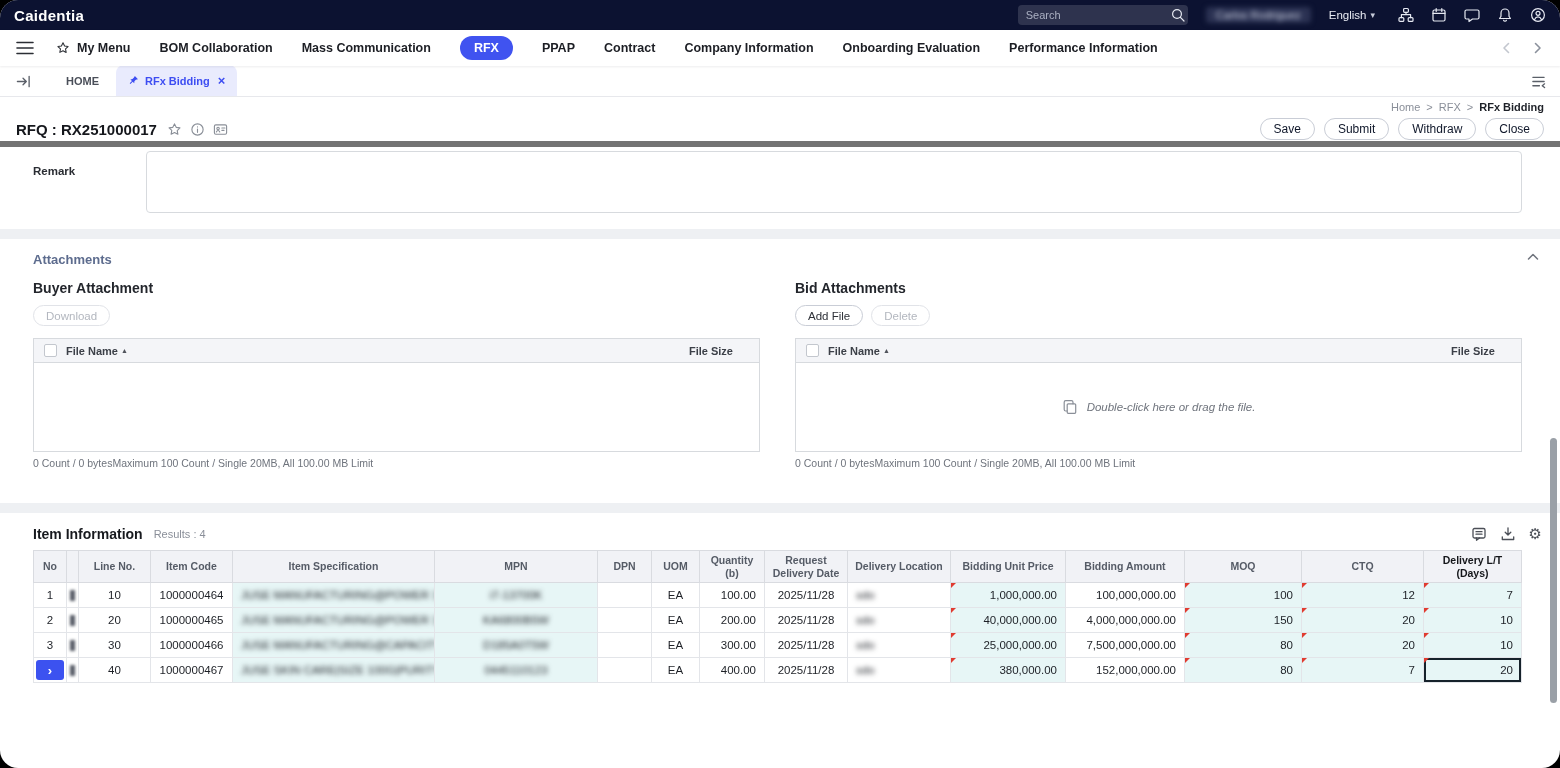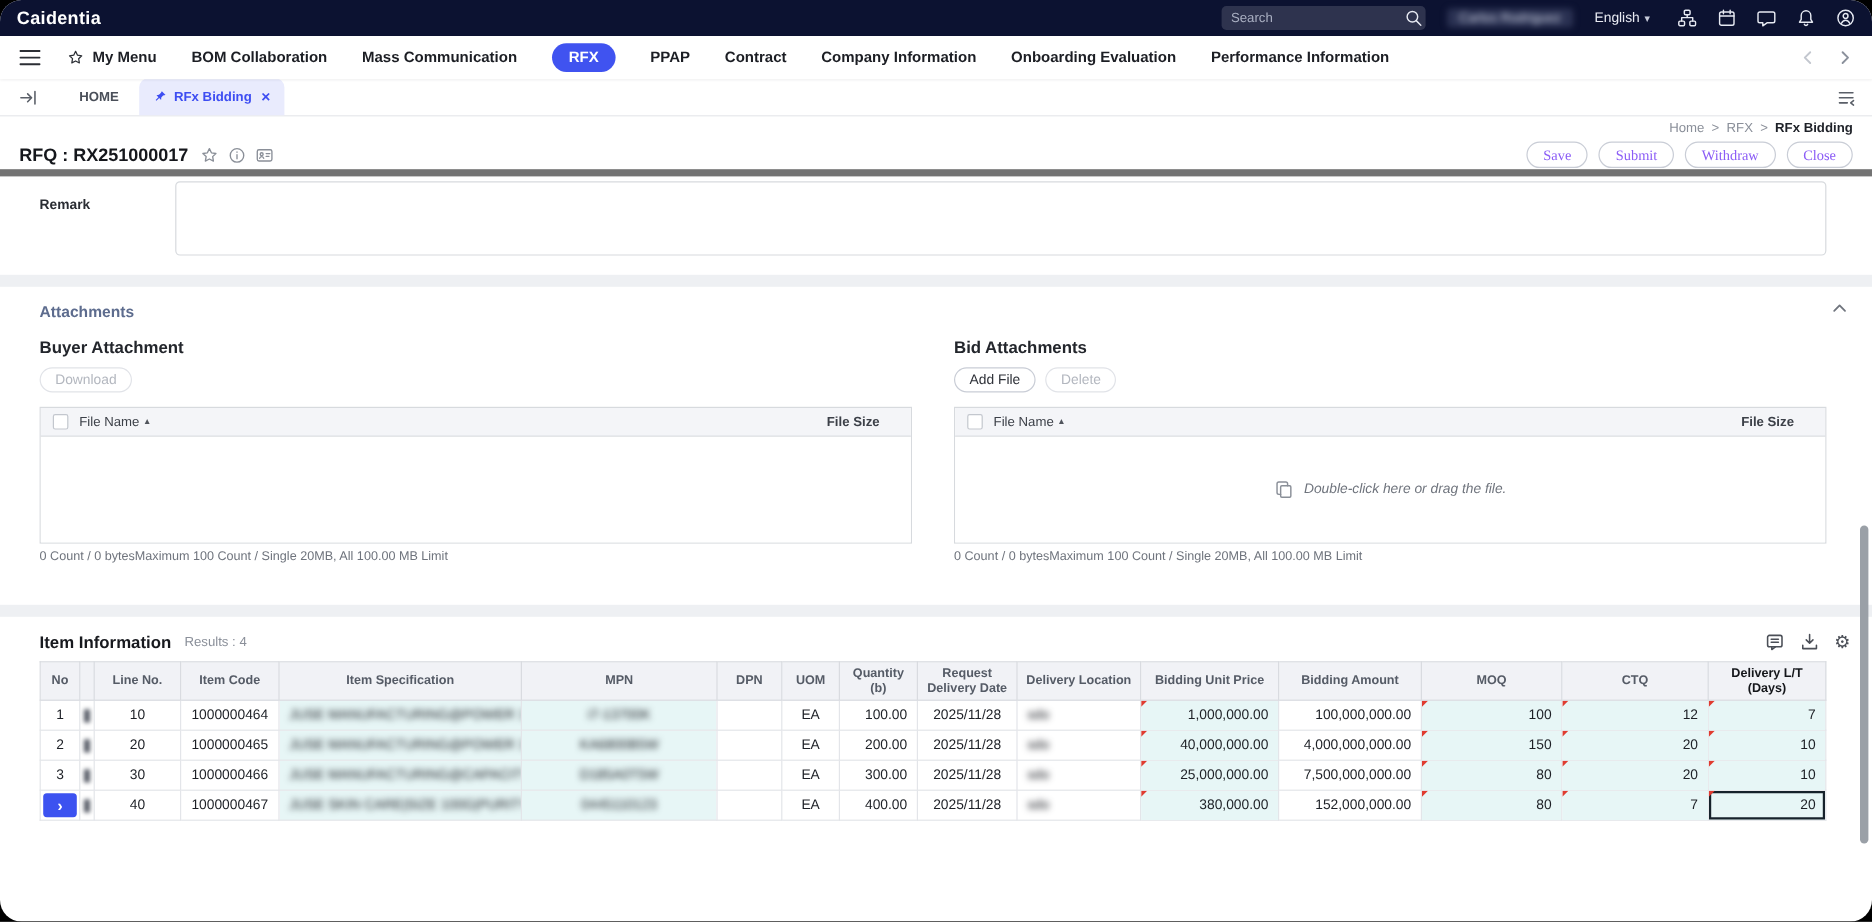--- a/index.html
+++ b/index.html
@@ -43,21 +43,21 @@
   .tabbar-righticon{position:absolute;right:14px;top:8px;display:flex;}
 
   
   .breadcrumb-row{height:20px;background:#fff;display:flex;justify-content:flex-end;align-items:center;gap:6px;padding-right:16px;font-size:11px;color:#8a8f99;}
   .breadcrumb-row .crumb-last{color:#1e2128;font-weight:700;}
   .titlebar{height:30px;background:#fff;display:flex;align-items:center;padding:0 16px;border-bottom:6px solid #737373;}
   .page-title{font-size:15px;font-weight:700;color:#15171c;margin-right:10px;}
   .title-icons{display:flex;gap:8px;align-items:center;}
   .title-icons svg{width:15px;height:15px;stroke:#8a8f98;fill:none;stroke-width:1.2;stroke-linecap:round;stroke-linejoin:round;}
   .title-actions{margin-left:auto;display:flex;gap:9px;}
-  .btn{height:22px;padding:0 13px;border:1px solid #c9cdd6;border-radius:13px;background:#fff;font-size:12px;color:#8b5cf6;display:inline-flex;align-items:center;cursor:pointer;font-family:Liberation Serif, serif;}
+  .btn{height:22px;padding:0 13px;border:1px solid #c9cdd6;border-radius:13px;background:#fff;font-size:12px;color:#0f172a;display:inline-flex;align-items:center;cursor:pointer;font-family:Liberation Sans, sans-serif;}
 
   
   .remark-row{display:flex;padding:4px 38px 0 33px;}
   .remark-label{width:113px;font-size:11.5px;font-weight:700;color:#2a2d33;padding-top:14px;}
   .remark-box{flex:1;height:62px;border:1px solid #d7dade;border-radius:4px;background:#fff;resize:none;outline:none;font-family:inherit;}
   .gap-band{height:10px;background:#eef0f3;}
   .gap1{margin-top:16px;}
   .gap2{margin-top:34px;}
 
   .section-header{display:flex;align-items:center;justify-content:space-between;padding:11px 20px 6px 33px;}
@@ -65,21 +65,21 @@
   .chev-btn svg{width:14px;height:14px;stroke:#6f747d;fill:none;stroke-width:1.5;stroke-linecap:round;stroke-linejoin:round;}
   .att-panes{display:flex;gap:35px;padding:0 38px 0 33px;}
   .pane{flex:1;min-width:0;}
   .pane-title{font-size:14px;font-weight:700;color:#23262c;margin:6px 0 9px;}
   .btn-row{display:flex;gap:8px;margin-bottom:12px;}
   .btn-sm{height:21px;padding:0 12px;border:1px solid #c9cdd6;border-radius:13px;background:#fff;font-size:11.5px;color:#2e3138;display:inline-flex;align-items:center;cursor:pointer;font-family:inherit;}
   .btn-sm.disabled{color:#b3b7bf;border-color:#e1e3e8;}
   .att-grid{border:1px solid #d7dade;}
   .att-grid-header{height:24px;background:#f4f5f8;border-bottom:1px solid #d7dade;display:flex;align-items:center;padding:0 10px;font-size:11px;color:#3c4048;}
   .checkbox{width:13px;height:13px;border:1px solid #c3c7ce;border-radius:2px;background:#fff;margin-right:9px;flex:none;}
-  .fn{font-weight:400;}
+  .fn{font-weight:700;}
   .sort{font-size:7px;margin-left:3px;color:#50545c;}
   .fs{margin-left:auto;font-weight:600;padding-right:16px;}
   .att-grid-body{height:88px;background:#fff;display:flex;align-items:center;justify-content:center;font-style:italic;}
   .dropzone{display:flex;gap:9px;align-items:center;color:#6f747d;font-size:11.5px;}
   .dropzone svg{width:16px;height:16px;stroke:#8a8f98;fill:none;stroke-width:1.2;stroke-linecap:round;stroke-linejoin:round;}
   .att-footer{display:flex;justify-content:flex-start;font-size:10.5px;color:#6f747d;margin-top:5px;}
 
   .ii-header{display:flex;align-items:center;padding:13px 18px 8px 33px;}
   .ii-title{font-size:14px;font-weight:700;color:#17191e;}
   .ii-results{font-size:11px;color:#8a8f99;margin-left:11px;}

